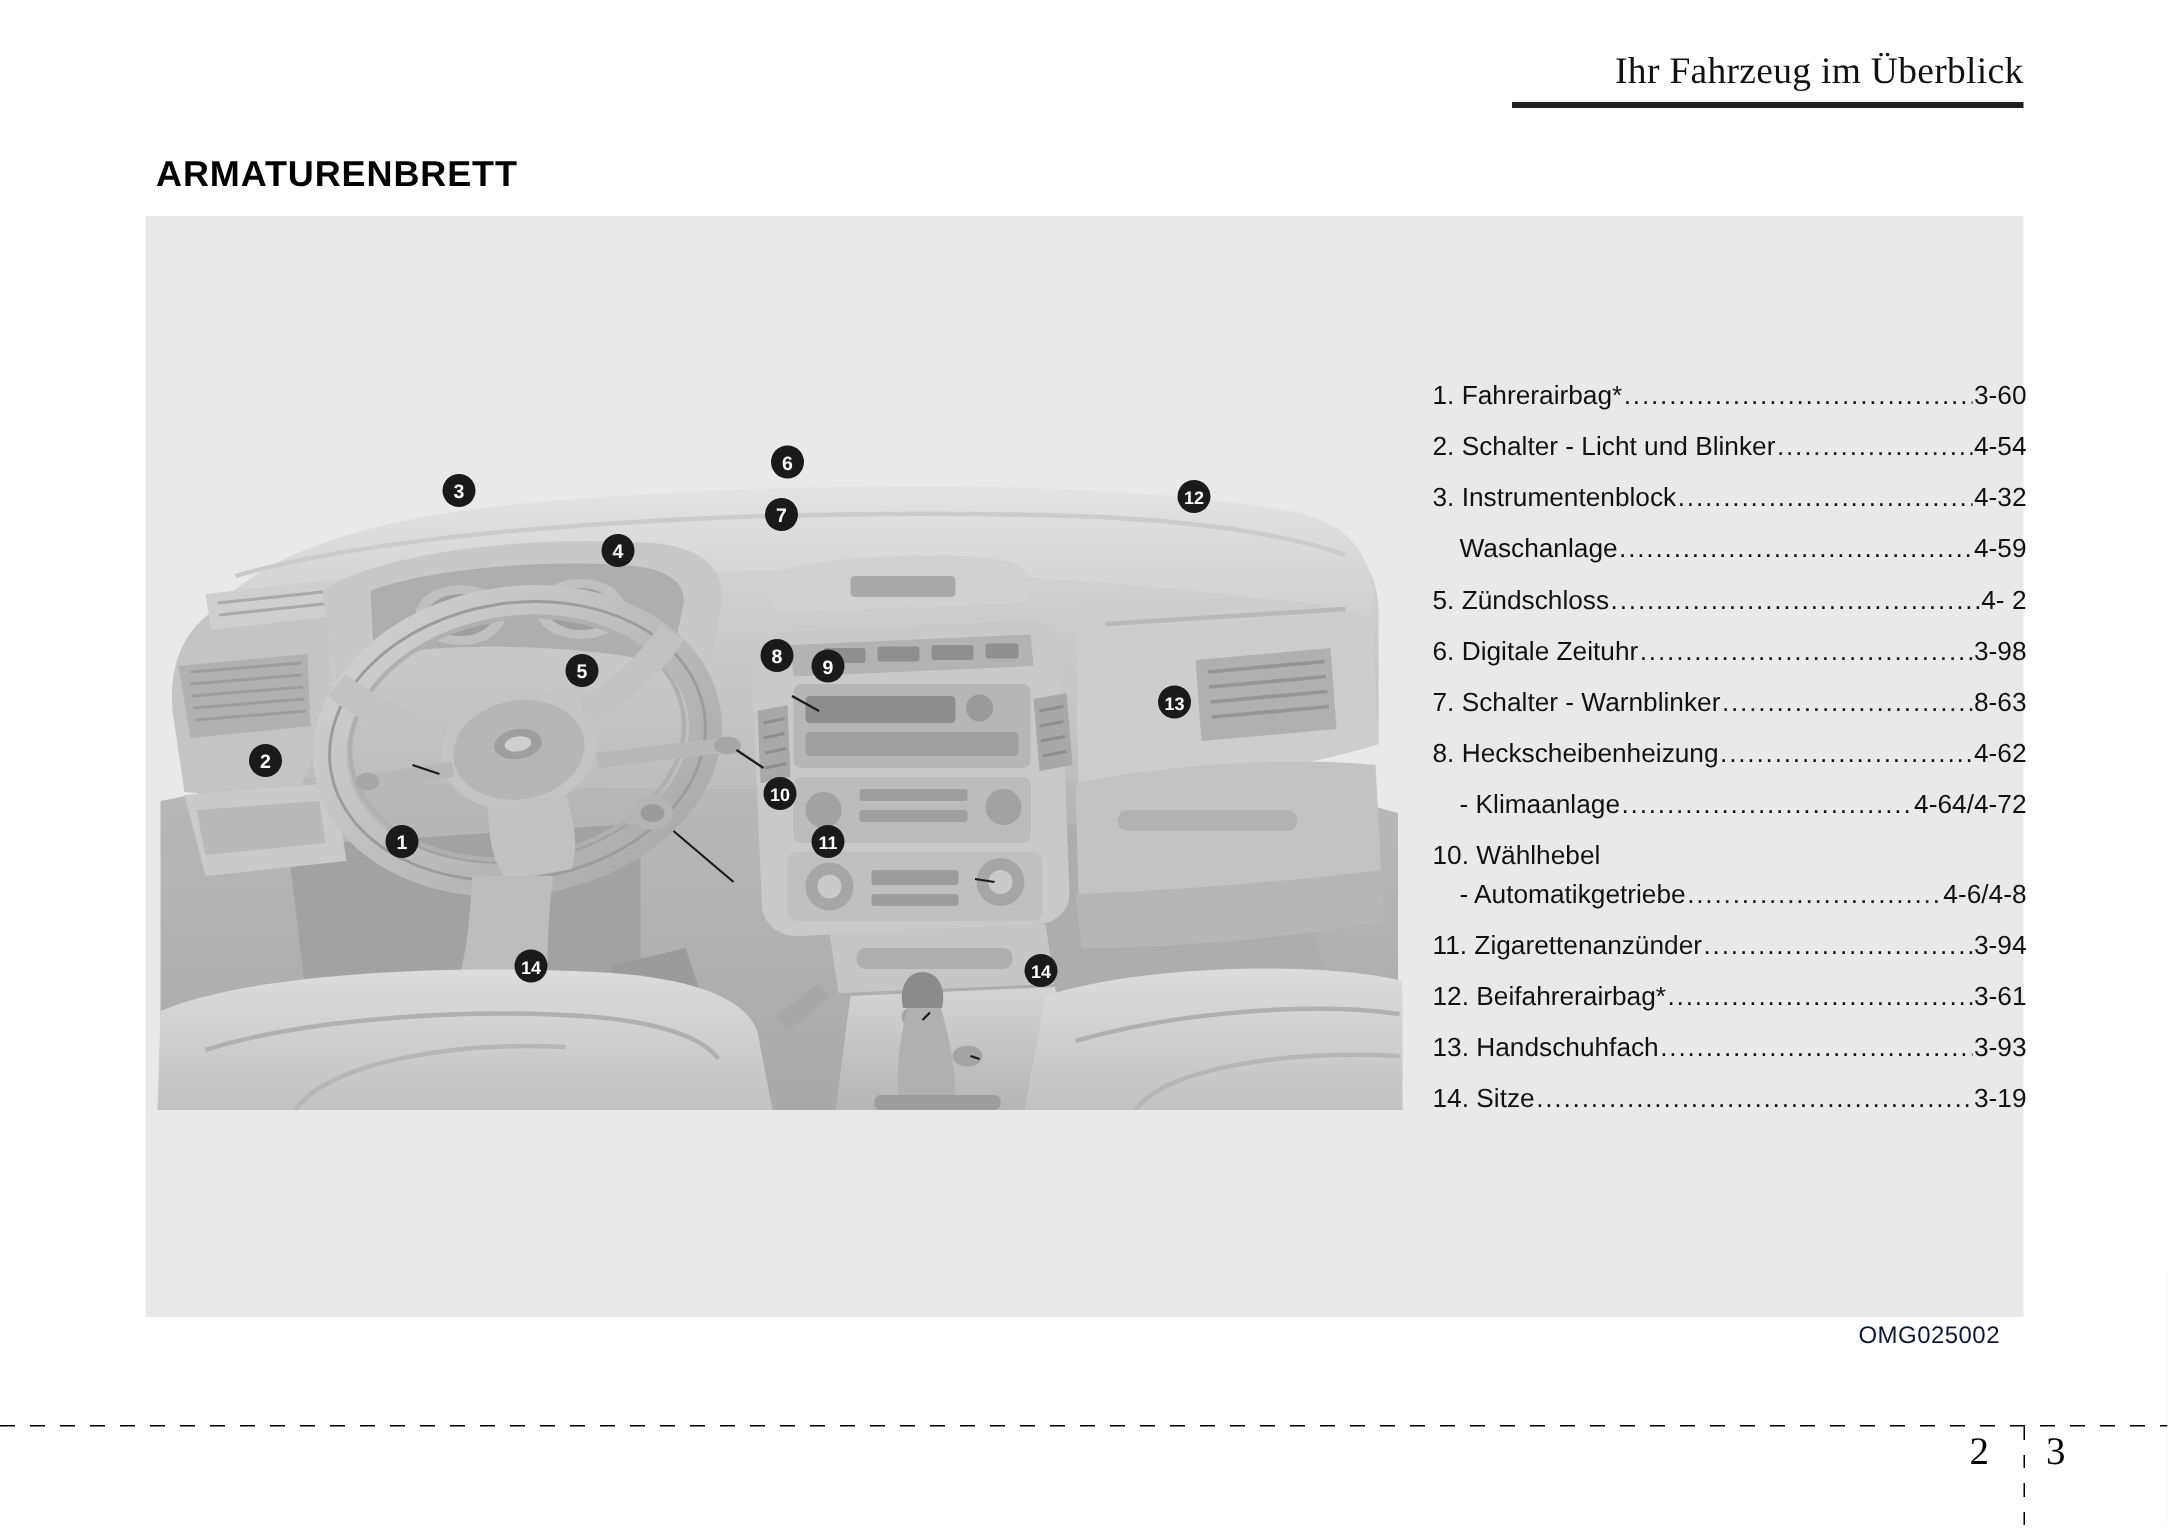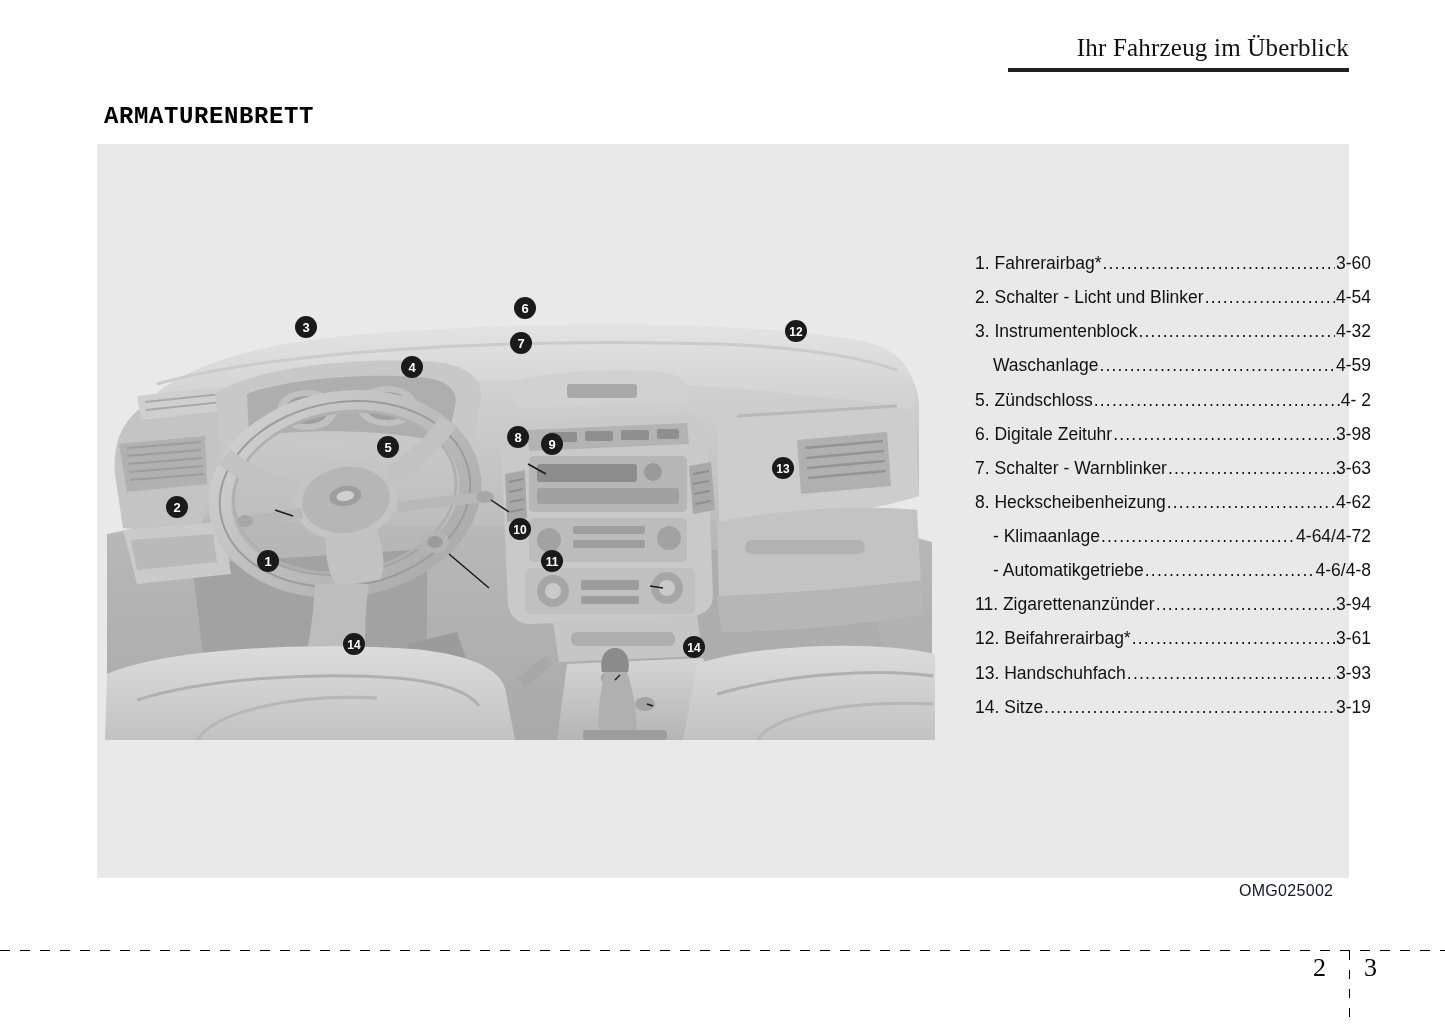--- a/index.html
+++ b/index.html
@@ -40,21 +40,20 @@
   }
 
   
   .page-title {
     position: absolute;
     top: 103px;
     left: 104px;
     font-size: 24px;
     font-weight: bold;
     letter-spacing: 0.6px;
-    font-family: Liberation Mono, monospace;
   }
 
   
   .panel {
     position: absolute;
     top: 144px;
     left: 97px;
     width: 1252px;
     height: 734px;
     background: #e9e9ea;
@@ -84,21 +83,20 @@
   .legend-row {
     display: block;
     margin-bottom: 10.5px;
     position: relative;
   }
   .legend-line {
     display: flex;
     align-items: baseline;
     width: 100%;
     white-space: nowrap;
-    margin-left: 20px;
   }
   .legend-label {
     flex: 0 0 auto;
   }
   .legend-label.indent {
     padding-left: 18px;
   }
   .legend-dots {
     flex: 1 1 auto;
     overflow: hidden;
@@ -488,41 +486,44 @@
       <span class="legend-label"><span>6.</span>&nbsp;<span>Digitale Zeituhr</span></span>
       <span class="legend-dots">................................................................................................................</span>
       <span class="legend-page">3-98</span>
     </div>
   </div>
 
   <div class="legend-row">
     <div class="legend-line">
       <span class="legend-label"><span>7.</span>&nbsp;<span>Schalter - Warnblinker</span></span>
       <span class="legend-dots">................................................................................................................</span>
-      <span class="legend-page">3-63</span>
+      <span class="legend-page">8-63</span>
     </div>
   </div>
 
   <div class="legend-row">
     <div class="legend-line">
       <span class="legend-label"><span>8.</span>&nbsp;<span>Heckscheibenheizung </span></span>
       <span class="legend-dots">................................................................................................................</span>
       <span class="legend-page">4-62</span>
     </div>
   </div>
 
   <div class="legend-row">
     <div class="legend-line legend-sub">
       <span class="legend-label indent">- Klimaanlage</span>
       <span class="legend-dots">................................................................................................................</span>
       <span class="legend-page">4-64/4-72</span>
     </div>
   </div>
 
   <div class="legend-row">
+    <div class="legend-line">
+      <span class="legend-label"><span>10.</span>&nbsp;<span>Wählhebel</span></span>
+    </div>
     <div class="legend-line legend-sub">
       <span class="legend-label indent">- Automatikgetriebe</span>
       <span class="legend-dots">................................................................................................................</span>
       <span class="legend-page">4-6/4-8</span>
     </div>
   </div>
 
   <div class="legend-row">
     <div class="legend-line">
       <span class="legend-label"><span>11.</span>&nbsp;<span>Zigarettenanzünder</span></span>

